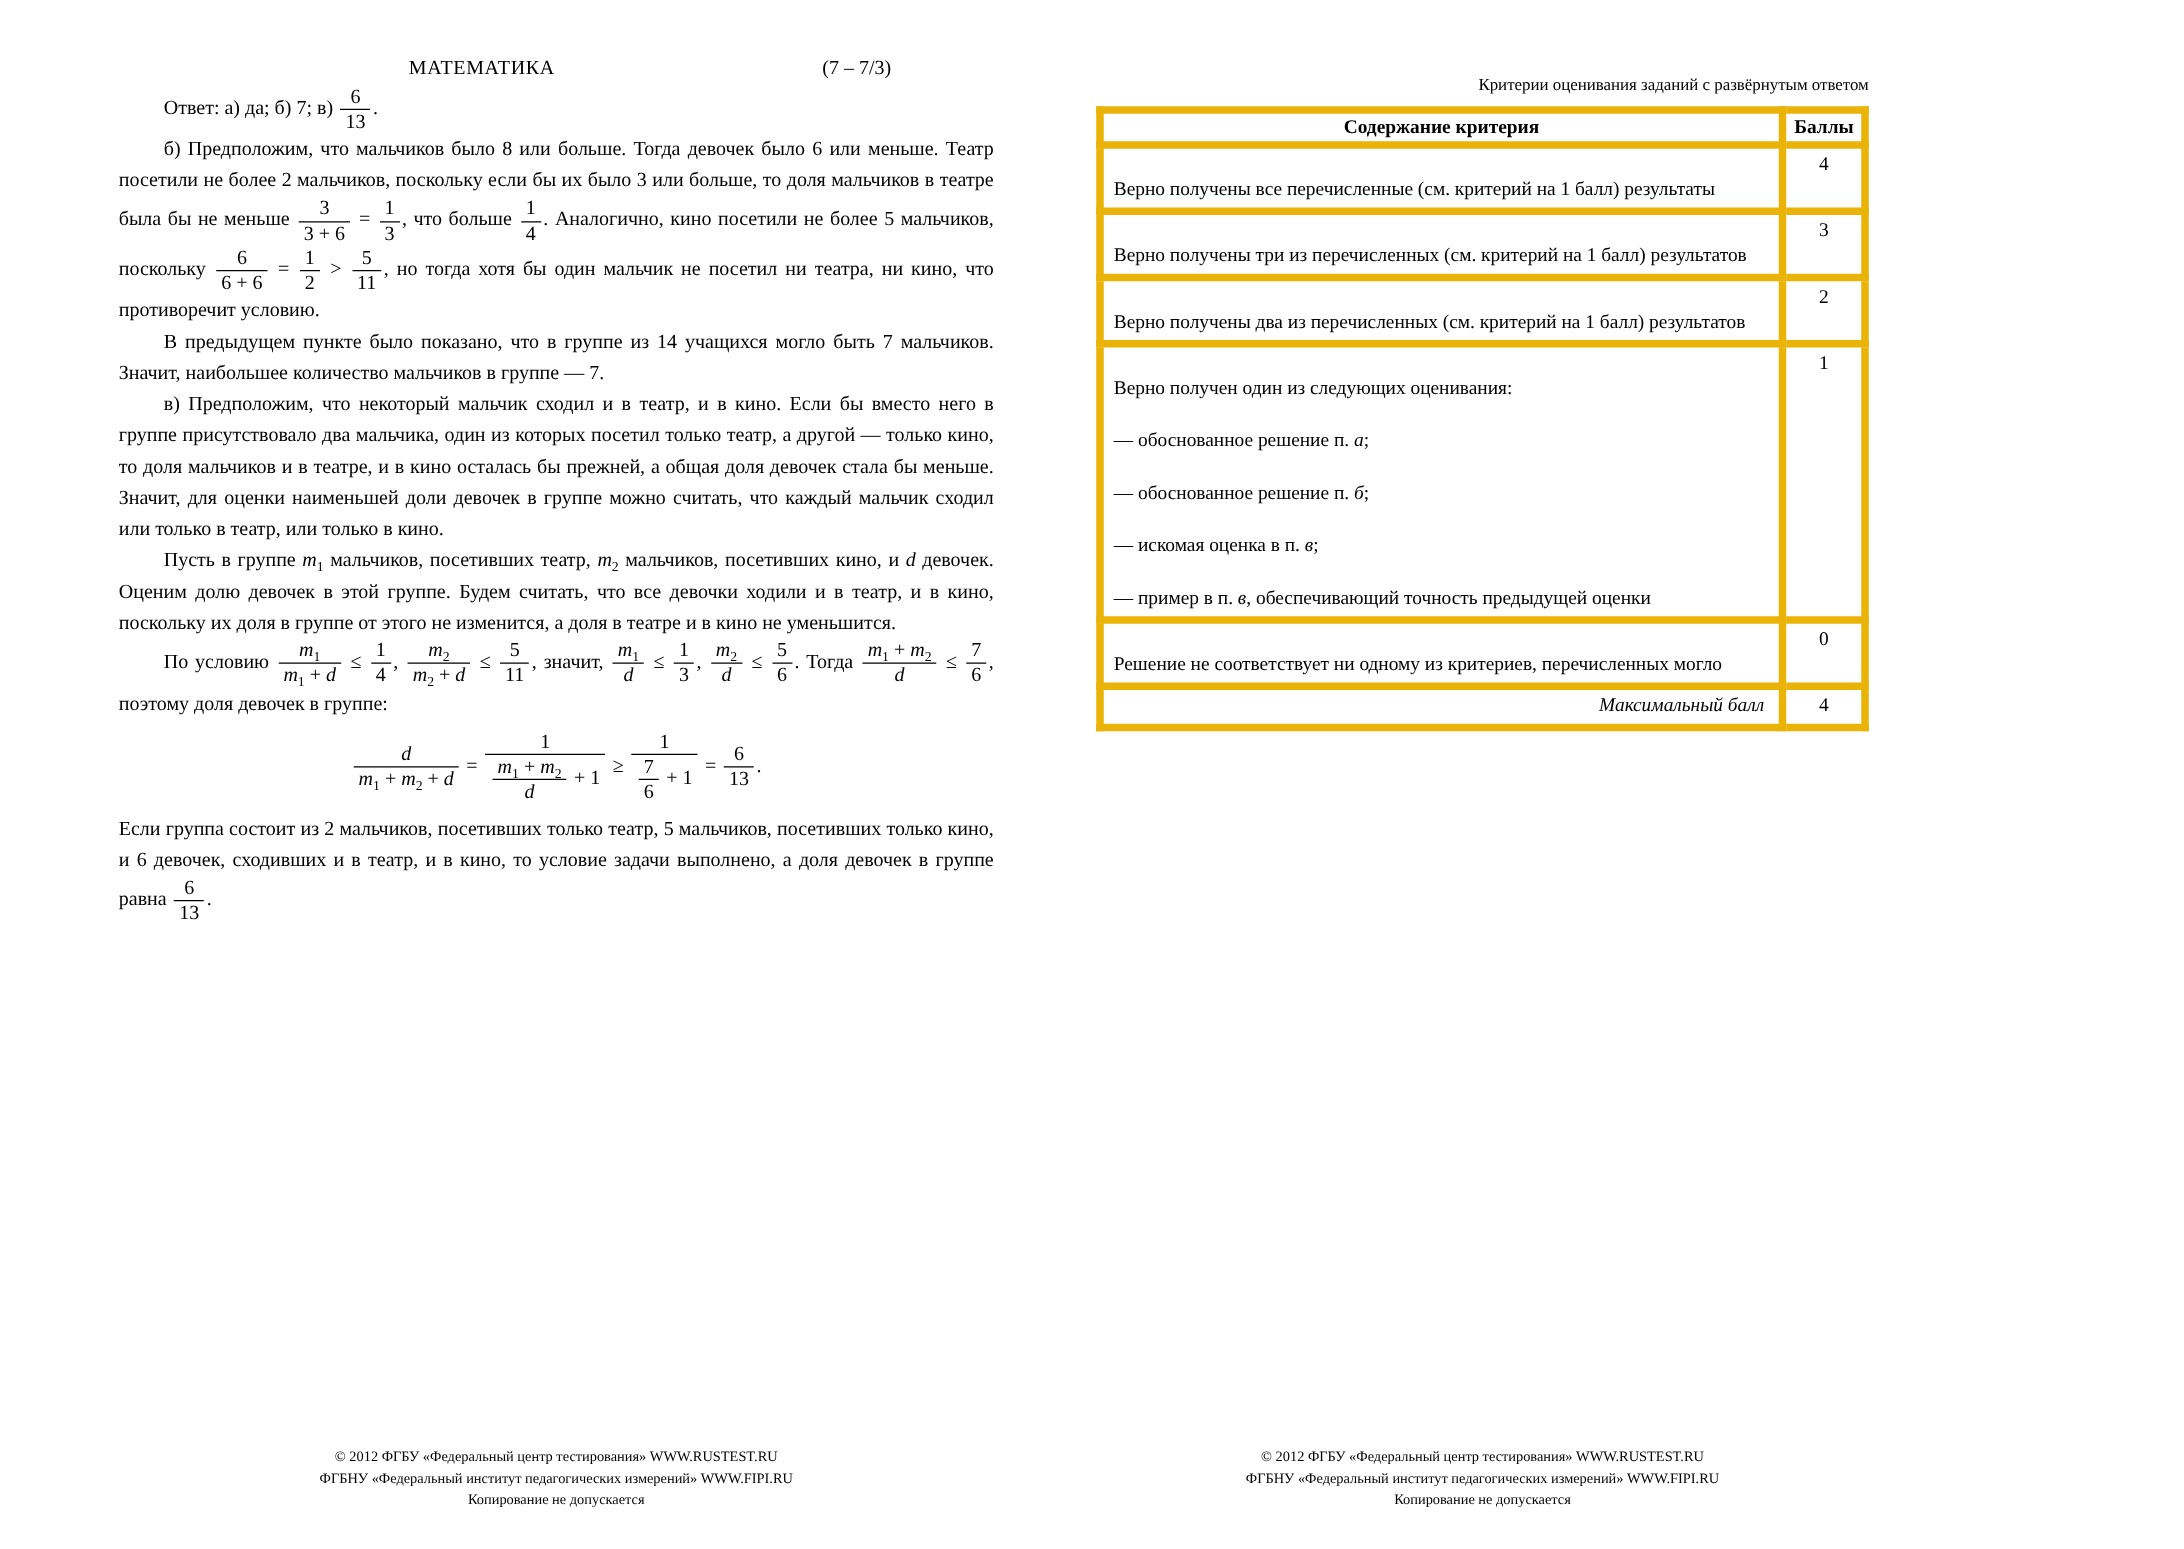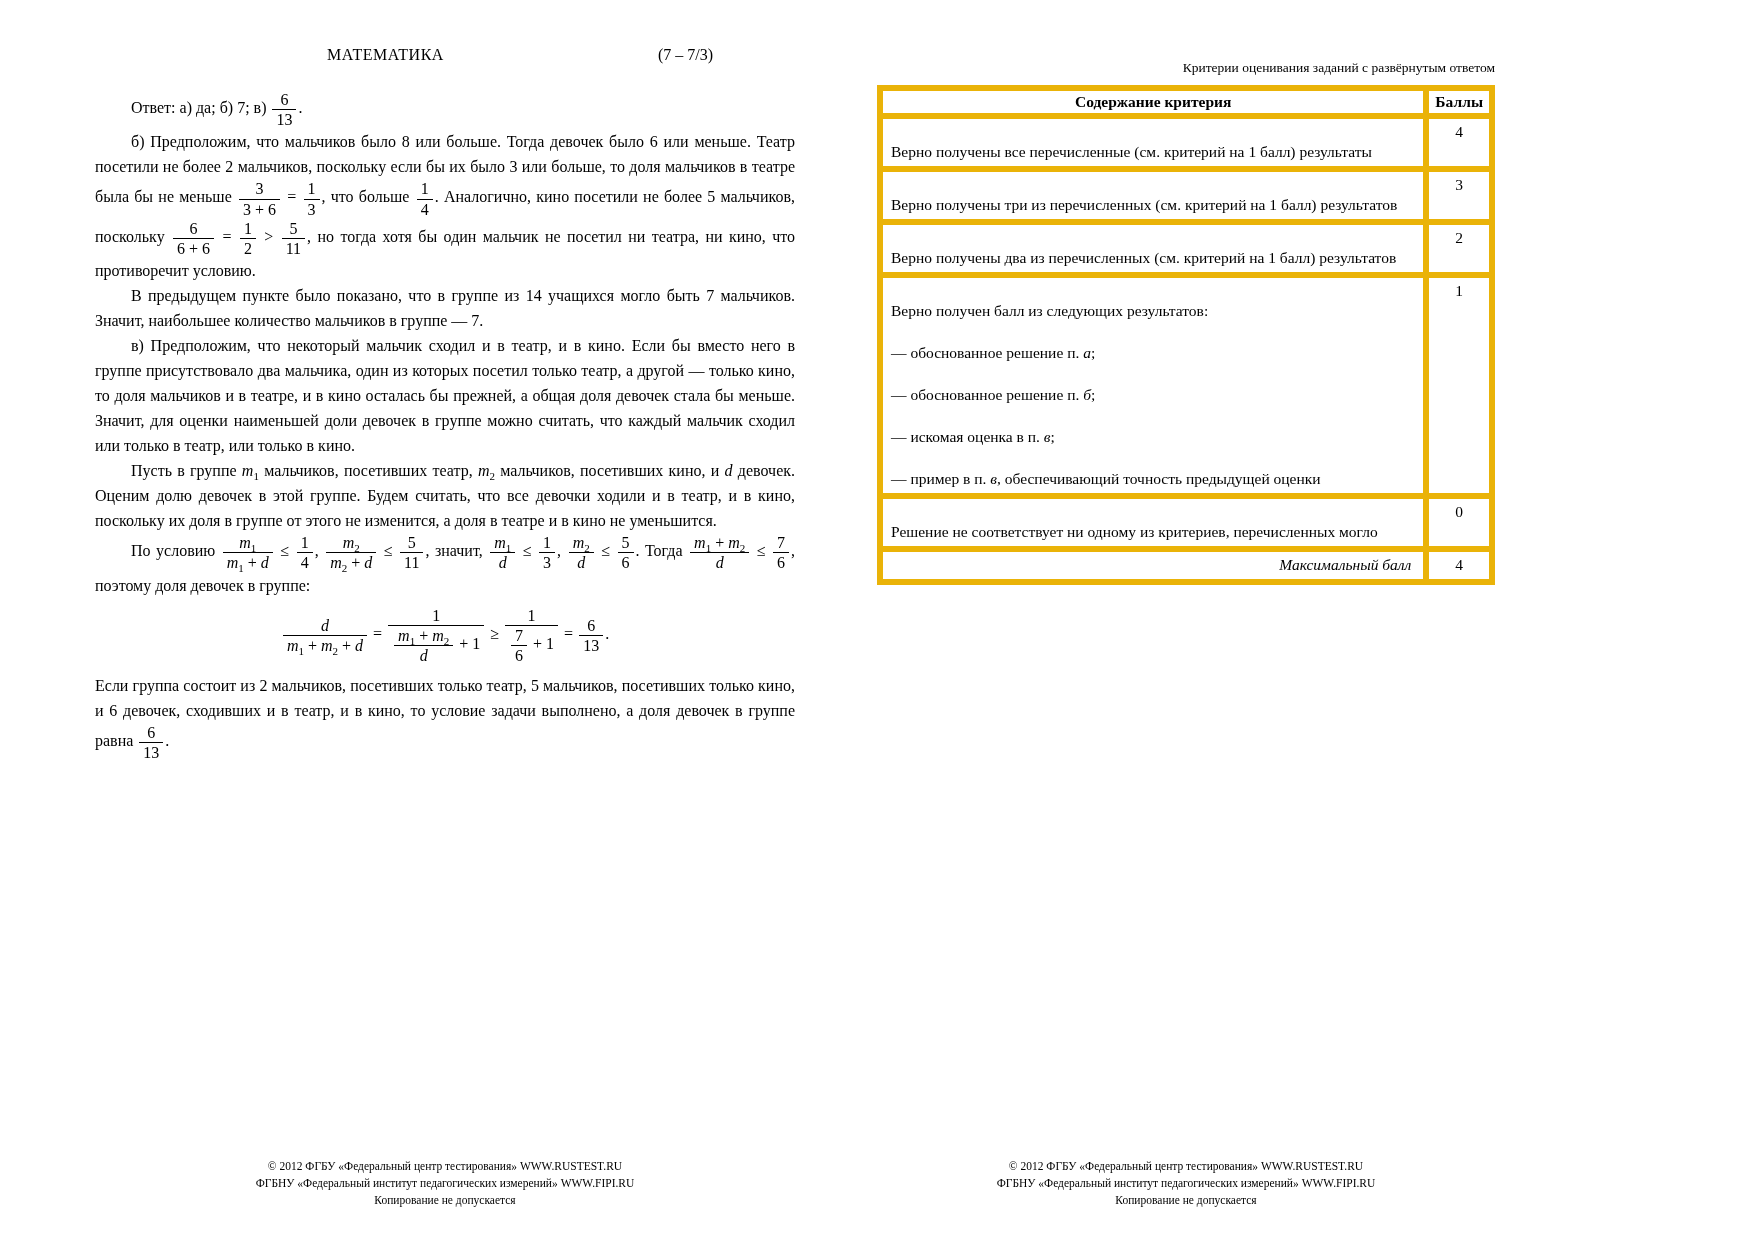--- a/index.html
+++ b/index.html
@@ -6,21 +6,21 @@
   * { margin: 0; padding: 0; box-sizing: border-box; }
   html, body { background: #ffffff; }
   body {
     width: 1747px; height: 1239px;
     position: relative; overflow: hidden;
     font-family: "Liberation Serif", "DejaVu Serif", serif;
     color: #000;
   }
   
   .page-left { position: absolute; left: 95px; top: 46px; width: 700px; }
-  .l-header { position: relative; height: 22px; margin-bottom: 22px; font-size: 16px; }
+  .l-header { position: relative; height: 22px; font-size: 16px; }
   .l-title { position: absolute; left: 232px; top: 0; letter-spacing: 0.5px; }
   .l-pageref { position: absolute; right: 82px; top: 0; }
   .para {
     font-size: 16px; line-height: 25px;
     text-align: justify; text-indent: 36px;
   }
   .para.noindent { text-indent: 0; }
   .para.display { text-align: center; text-indent: 0; padding: 8px 0; }
   
   .frac {
@@ -90,21 +90,21 @@
           <td class="score-cell">3</td>
         </tr>
         <tr>
           <td class="crit-cell">
             <div class="crit-line">Верно получены два из перечисленных (см. критерий на 1 балл) результатов</div>
           </td>
           <td class="score-cell">2</td>
         </tr>
         <tr>
           <td class="crit-cell">
-            <div class="crit-line">Верно получен балл из следующих результатов:</div>
+            <div class="crit-line">Верно получен один из следующих оценивания:</div>
             <div class="crit-line">— обоснованное решение п. <i>а</i>;</div>
             <div class="crit-line">— обоснованное решение п. <i>б</i>;</div>
             <div class="crit-line">— искомая оценка в п. <i>в</i>;</div>
             <div class="crit-line">— пример в п. <i>в</i>, обеспечивающий точность предыдущей оценки</div>
           </td>
           <td class="score-cell">1</td>
         </tr>
         <tr>
           <td class="crit-cell">
             <div class="crit-line">Решение не соответствует ни одному из критериев, перечисленных могло</div>

